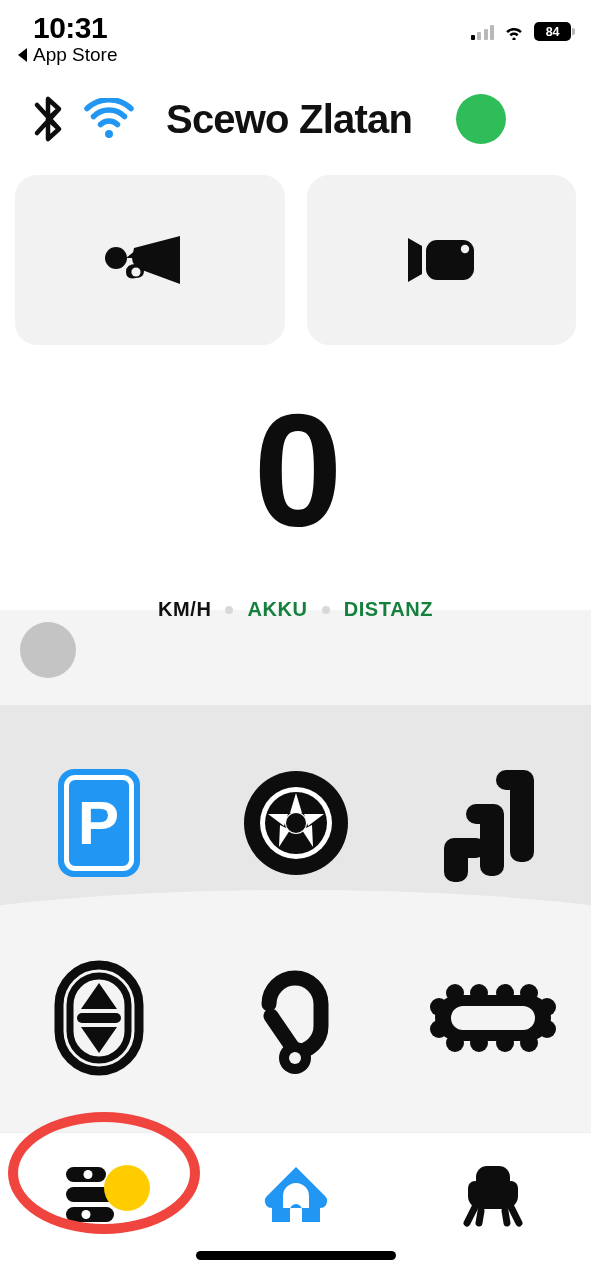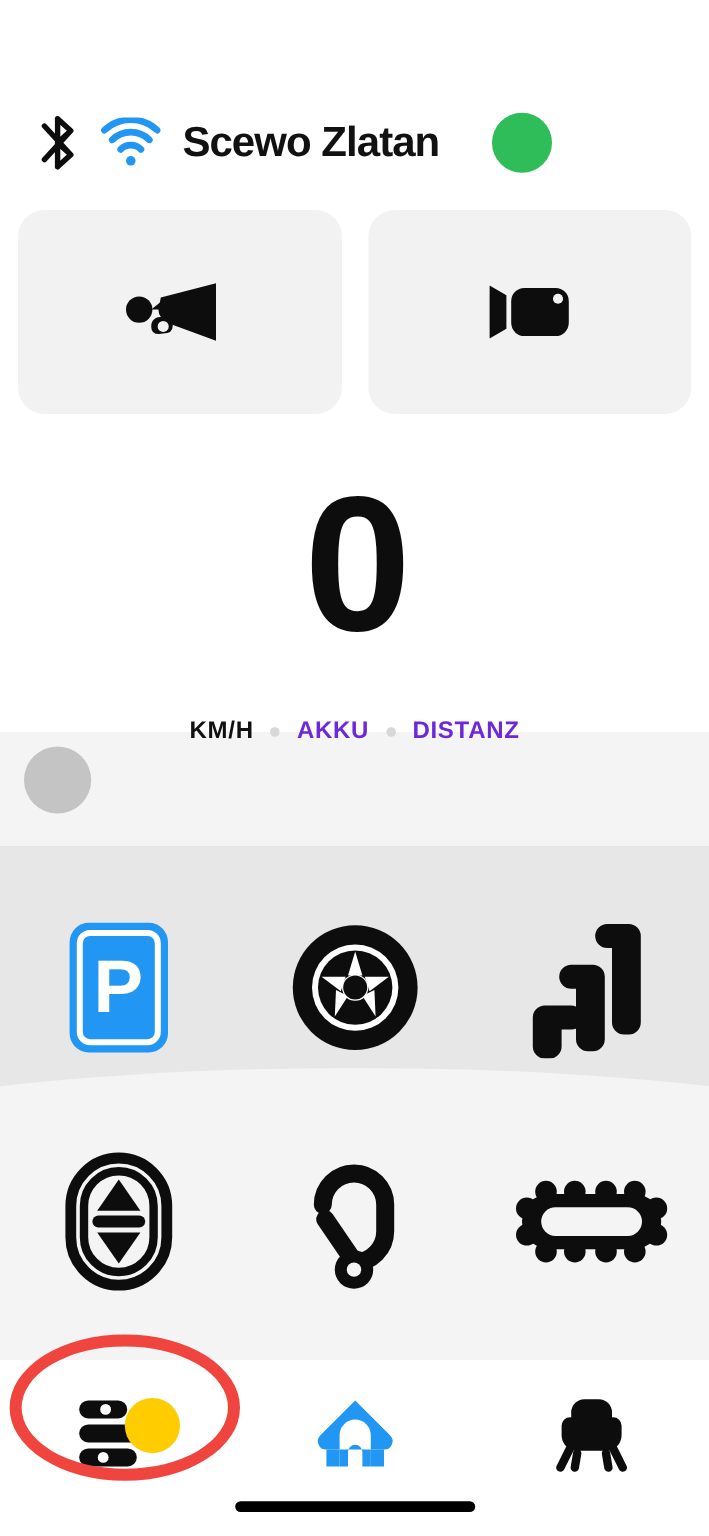--- a/index.html
+++ b/index.html
@@ -44,21 +44,22 @@
   }
   .batt span { color:#fff; font-size:12.5px; font-weight:bold; letter-spacing:-0.2px;}
   .batt:after{content:"";position:absolute;right:-4px;top:6px;width:3px;height:7px;border-radius:0 2px 2px 0;background:#b9b9b9;}
 
   
   .device-header {
     position:absolute; top:86px; left:0; width:591px; height:66px;
     display:flex; align-items:center; padding:0 30px; gap:18px;
   }
   .device-name {
-    font-size:35px; font-weight:bold; letter-spacing:-0.8px; color:#111;
+    font-size:40px; font-weight:bold; letter-spacing:-0.8px; color:#111;
+    margin-left:14px;
   }
   .status-dot { width:50px;height:50px;border-radius:50%; margin-left:26px; }
 
   
   .action-row {
     position:absolute; top:175px; left:0; width:591px; height:170px;
     display:flex; gap:22px; padding:0 15px;
   }
   .action-btn {
     flex:1; background:#f2f2f2; border-radius:22px;
@@ -67,21 +68,21 @@
 
   
   .speed-wrap { position:absolute; top:395px; left:0; width:591px; text-align:center; }
   .speed-value { font-size:160px; font-weight:bold; line-height:150px; color:#0d0d0d; letter-spacing:-5px; }
   .metric-tabs {
     position:absolute; top:598px; left:0; width:591px;
     display:flex; align-items:center; justify-content:center; gap:14px; z-index:12;
   }
   .metric-tab { font-size:20px; font-weight:bold; letter-spacing:0.6px; }
   .metric-tab.active { color:#111; }
-  .metric-tab.inactive { color:#6d28d9; }
+  .metric-tab.inactive { color:#15803d; }
   .metric-sep { width:8px;height:8px;border-radius:50%;background:#d8d8d8; }
 
   
   .slider-zone { position:absolute; top:610px; left:0; width:591px; height:95px; overflow:hidden; z-index:6; }
   .slider-track {
     position:absolute; left:-120px; top:-60px; width:831px; height:300px;
     border-radius:50%; background:#f4f4f4;
   }
   .slider-knob {
     position:absolute; left:20px; top:622px; width:56px;height:56px;border-radius:50%;
@@ -138,20 +139,43 @@
   .annotation {
     position:absolute; left:8px; top:1112px; width:192px; height:122px;
     border:10px solid #f0443f; border-radius:50%; z-index:40; pointer-events:none;
   }
 </style>
 </head>
 <body>
 
 <div class="phone">
 
+  <div class="statusbar">
+    <div class="sb-time">10:31</div>
+    <div class="sb-back">
+      <span class="tri"></span>
+      <span>App Store</span>
+    </div>
+    <div class="sb-right">
+      <span class="sig">
+          <i></i>
+          <i></i>
+          <i></i>
+          <i></i>
+        </span>
+      <svg width="22" height="17" viewBox="0 0 24 18">
+        <path d="M12 15.6a1.8 1.8 0 1 0 0 3.6 1.8 1.8 0 0 0 0-3.6z" fill="#000"></path>
+        <path d="M12 10.2c-1.9 0-3.6.7-4.9 2l1.9 1.9c.8-.8 1.9-1.3 3-1.3s2.2.5 3 1.3l1.9-1.9c-1.3-1.3-3-2-4.9-2z" fill="#000"></path>
+        <path d="M12 5.2c-3.3 0-6.3 1.3-8.5 3.5l1.9 1.9A9.3 9.3 0 0 1 12 7.9c2.6 0 4.9 1 6.6 2.7l1.9-1.9A12 12 0 0 0 12 5.2z" fill="#000"></path>
+      </svg>
+      <span class="batt">
+        <span>84</span>
+      </span>
+    </div>
+  </div>
 
   <div class="device-header">
     <svg width="36" height="48" viewBox="0 0 36 48">
       <path d="M7 10 L29 34 M29 14 L7 38 M18 4 L18 44 M18 4 L29 14 L18 24 L29 34 L18 44" stroke="#0d0d0d" stroke-width="4.5" fill="none" stroke-linecap="round" stroke-linejoin="round"></path>
     </svg>
     <svg width="50" height="42" viewBox="0 0 50 42">
       <circle cx="25" cy="36" r="4" fill="#2196f3"></circle>
       <path d="M16.5 26.5a12 12 0 0 1 17 0" stroke="#2196f3" stroke-width="5.5" fill="none" stroke-linecap="round"></path>
       <path d="M9.5 18.5a22 22 0 0 1 31 0" stroke="#2196f3" stroke-width="5.5" fill="none" stroke-linecap="round"></path>
       <path d="M3 10.5a32 32 0 0 1 44 0" stroke="#2196f3" stroke-width="5.5" fill="none" stroke-linecap="round"></path>

